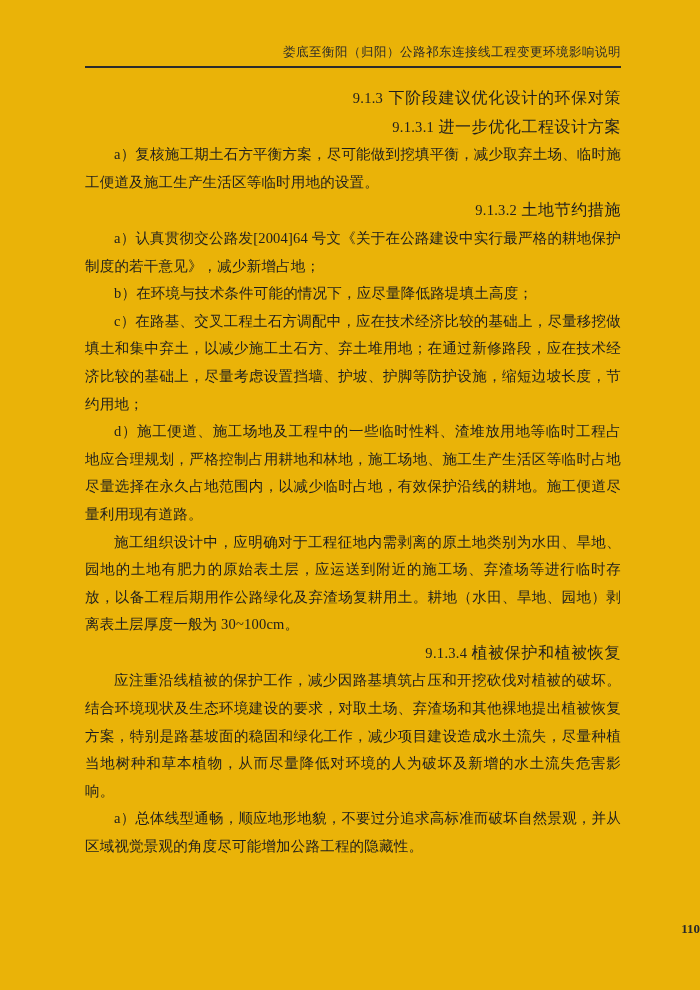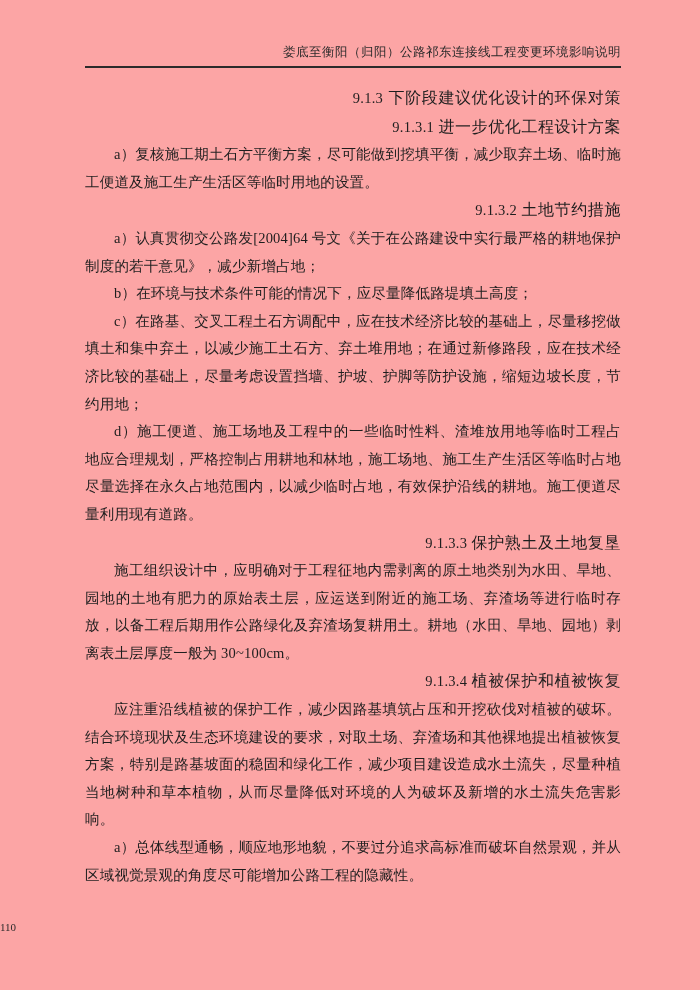--- a/index.html
+++ b/index.html
@@ -11,21 +11,21 @@
     width: 700px;
     height: 990px;
     position: relative;
     font-family: "Liberation Serif", "DejaVu Serif", serif;
     color: #1e1e1e;
     overflow: hidden;
   }
   .page {
     position: absolute;
     inset: 0;
-    background: #fca5a5;
+    background: #eab308;
   }
   .running-header {
     position: absolute;
     left: 85px;
     top: 44px;
     width: 536px;
     padding-bottom: 5px;
     border-bottom: 2px solid #2b2b2b;
     text-align: right;
     font-size: 12.5px;
@@ -65,23 +65,24 @@
   }
   .para {
     text-indent: 2em;
     letter-spacing: 0.2px;
   }
   .page-number {
     position: absolute;
     left: 0;
     top: 921px;
     width: 100%;
-    text-align: left;
-    font-size: 11px;
+    text-align: right;
+    font-size: 13px;
     color: #2a2a2a;
+    font-weight: bold;
   }
 </style>
 </head>
 <body>
 
 <div class="page">
 
   <div class="running-header">
     <span>娄底至衡阳（归阳）公路祁东连接线工程变更环境影响说明</span>
   </div>
@@ -103,24 +104,20 @@
     <h3 class="hd">
       <span class="hd-num">9.1.3.2</span>
       <span class="hd-title">土地节约措施</span>
     </h3>
 
     <p class="para">a）认真贯彻交公路发[2004]64 号文《关于在公路建设中实行最严格的耕地保护制度的若干意见》，减少新增占地；</p>
     <p class="para">b）在环境与技术条件可能的情况下，应尽量降低路堤填土高度；</p>
     <p class="para">c）在路基、交叉工程土石方调配中，应在技术经济比较的基础上，尽量移挖做填土和集中弃土，以减少施工土石方、弃土堆用地；在通过新修路段，应在技术经济比较的基础上，尽量考虑设置挡墙、护坡、护脚等防护设施，缩短边坡长度，节约用地；</p>
     <p class="para">d）施工便道、施工场地及工程中的一些临时性料、渣堆放用地等临时工程占地应合理规划，严格控制占用耕地和林地，施工场地、施工生产生活区等临时占地尽量选择在永久占地范围内，以减少临时占地，有效保护沿线的耕地。施工便道尽量利用现有道路。</p>
 
-    <h3 class="hd">
-      <span class="hd-num">9.1.3.3</span>
-      <span class="hd-title">保护熟土及土地复垦</span>
-    </h3>
 
     <p class="para">施工组织设计中，应明确对于工程征地内需剥离的原土地类别为水田、旱地、园地的土地有肥力的原始表土层，应运送到附近的施工场、弃渣场等进行临时存放，以备工程后期用作公路绿化及弃渣场复耕用土。耕地（水田、旱地、园地）剥离表土层厚度一般为 30~100cm。</p>
 
     <h3 class="hd">
       <span class="hd-num">9.1.3.4</span>
       <span class="hd-title">植被保护和植被恢复</span>
     </h3>
 
     <p class="para">应注重沿线植被的保护工作，减少因路基填筑占压和开挖砍伐对植被的破坏。结合环境现状及生态环境建设的要求，对取土场、弃渣场和其他裸地提出植被恢复方案，特别是路基坡面的稳固和绿化工作，减少项目建设造成水土流失，尽量种植当地树种和草本植物，从而尽量降低对环境的人为破坏及新增的水土流失危害影响。</p>
 

